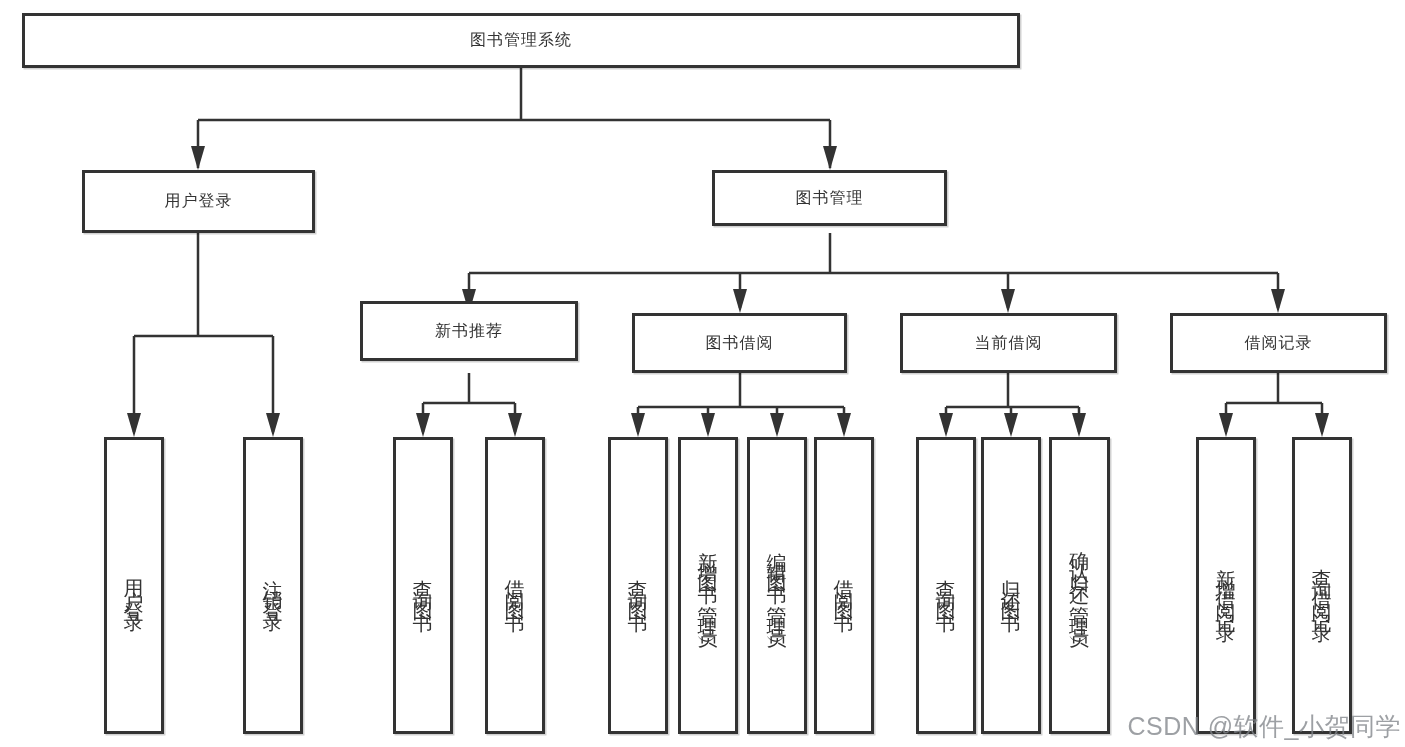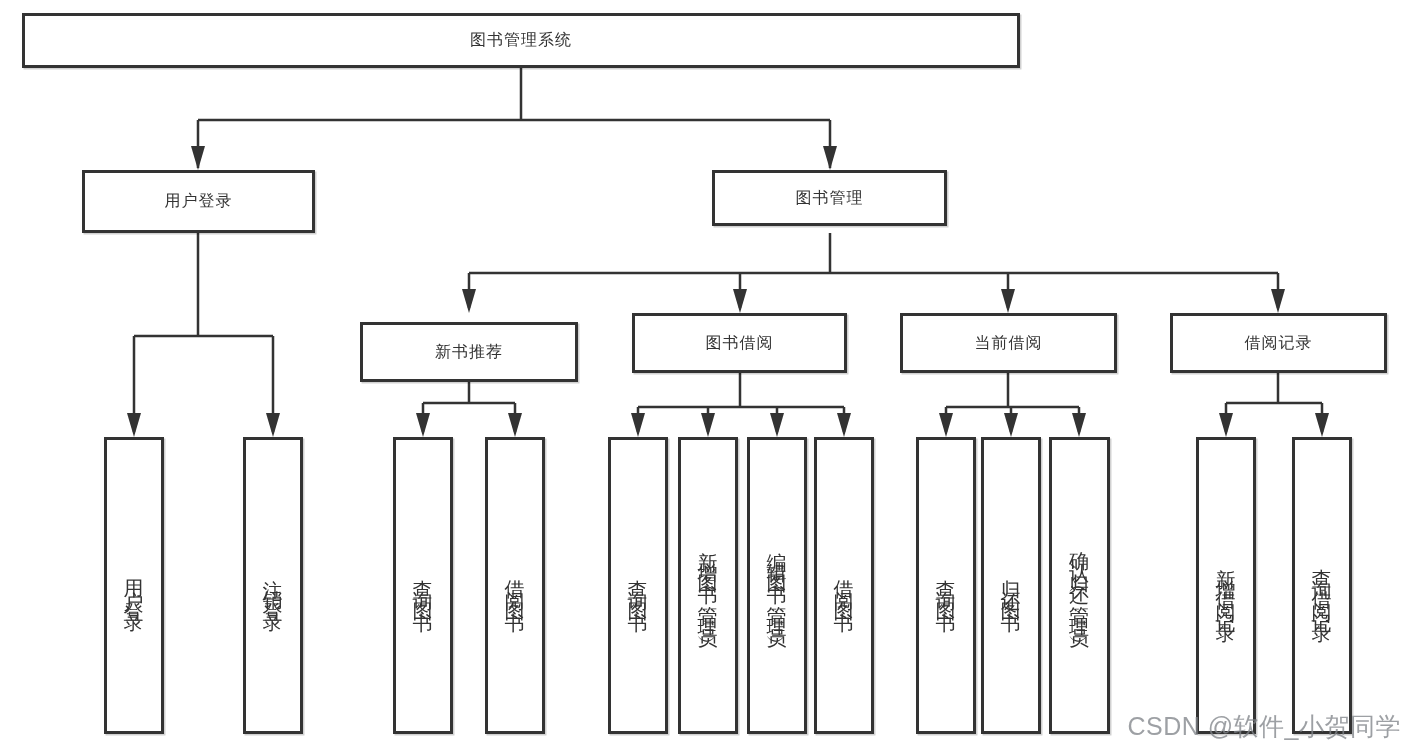--- a/index.html
+++ b/index.html
@@ -93,21 +93,21 @@
       <polygon points="1219,413 1233,413 1226,437"></polygon>
       <polygon points="1315,413 1329,413 1322,437"></polygon>
     </g>
   </svg>
 
   <div class="box hbox" style="left:22px; top:13px; width:998px; height:55px;">图书管理系统</div>
 
   <div class="box hbox" style="left:82px; top:170px; width:233px; height:63px;">用户登录</div>
   <div class="box hbox" style="left:712px; top:170px; width:235px; height:56px;">图书管理</div>
 
-  <div class="box hbox" style="left:360px; top:322px; width:218px; height:60px;">新书推荐</div>
+  <div class="box hbox" style="left:360px; top:301px; width:218px; height:60px;">新书推荐</div>
   <div class="box hbox" style="left:900px; top:313px; width:217px; height:60px;">当前借阅</div>
   <div class="box hbox" style="left:632px; top:313px; width:215px; height:60px;">图书借阅</div>
   <div class="box hbox" style="left:1170px; top:313px; width:217px; height:60px;">借阅记录</div>
 
   <div class="box vbox" style="left:104px; top:437px; width:60px; height:297px;">
     <span>用户登录</span>
   </div>
   <div class="box vbox" style="left:243px; top:437px; width:60px; height:297px;">
     <span>注销登录</span>
   </div>

